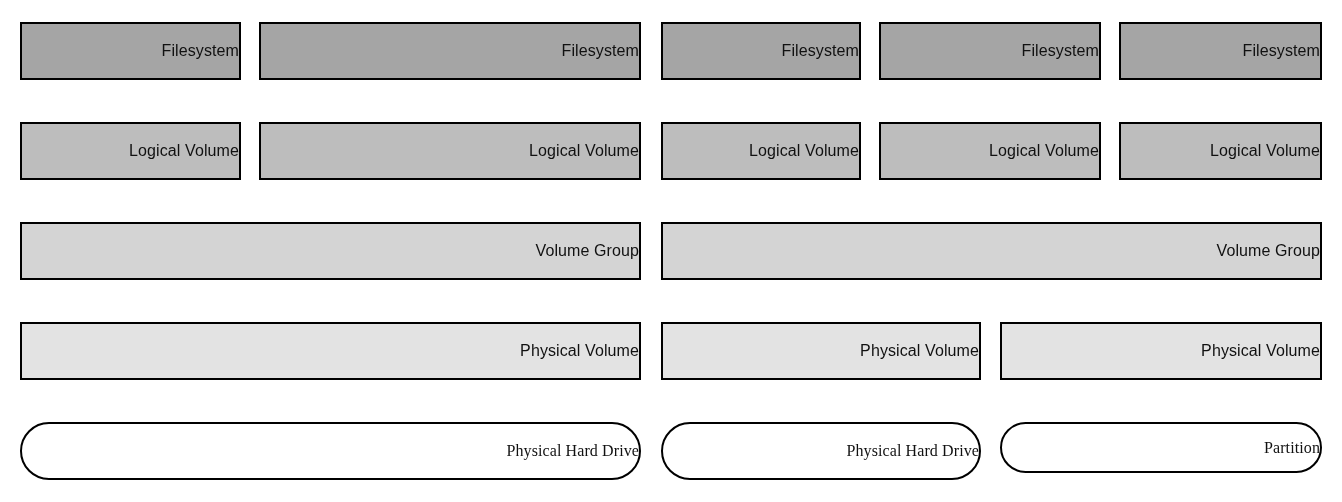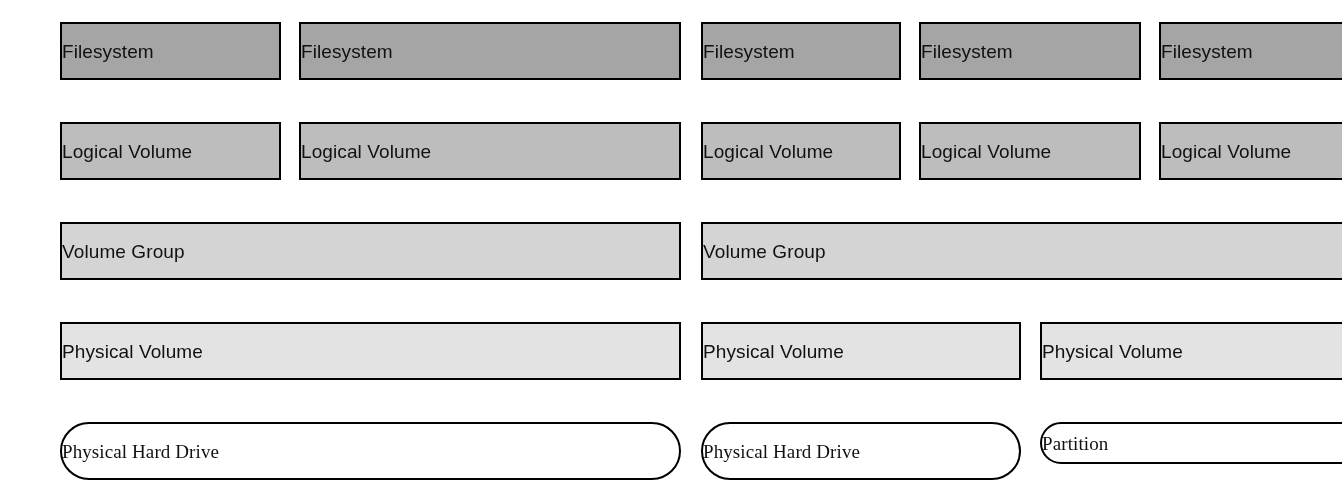--- a/index.html
+++ b/index.html
@@ -17,28 +17,27 @@
     height: 502px;
     background: #ffffff;
     overflow: hidden;
   }
   .node {
     position: absolute;
     box-sizing: border-box;
     border: 2px solid #000000;
     display: flex;
     align-items: center;
-    justify-content: flex-start;
+    justify-content: flex-end;
     color: #111111;
-    font-size: 19px;
+    font-size: 16px;
     line-height: 1;
     letter-spacing: 0.1px;
     white-space: nowrap;
     font-family: "Liberation Sans", sans-serif;
-    margin-left: 40px;
   }
   .node.rect {
     border-radius: 0;
   }
   .node.pill {
     border-radius: 999px;
     border-width: 2.5px;
     font-family: Liberation Serif, serif;
   }
   .node .label {
@@ -93,16 +92,16 @@
     </div>
     <div class="node rect" style="left: 1000px; top: 322px; width: 322px; height: 58px; background: rgb(227, 227, 227); border-color: rgb(0, 0, 0); color: rgb(17, 17, 17);">
       <span class="label">Physical Volume</span>
     </div>
     <div class="node pill" style="left: 20px; top: 422px; width: 621px; height: 58px; background: rgb(255, 255, 255); border-color: rgb(0, 0, 0); color: rgb(17, 17, 17);">
       <span class="label">Physical Hard Drive</span>
     </div>
     <div class="node pill" style="left: 661px; top: 422px; width: 320px; height: 58px; background: rgb(255, 255, 255); border-color: rgb(0, 0, 0); color: rgb(17, 17, 17);">
       <span class="label">Physical Hard Drive</span>
     </div>
-    <div class="node pill" style="left: 1000px; top: 422px; width: 322px; height: 42px; background: rgb(255, 255, 255); border-color: rgb(0, 0, 0); color: rgb(17, 17, 17);">
+    <div class="node pill" style="left: 1000px; top: 422px; width: 322px; height: 51px; background: rgb(255, 255, 255); border-color: rgb(0, 0, 0); color: rgb(17, 17, 17);">
       <span class="label">Partition</span>
     </div>
   </div>
 
 </body></html>

